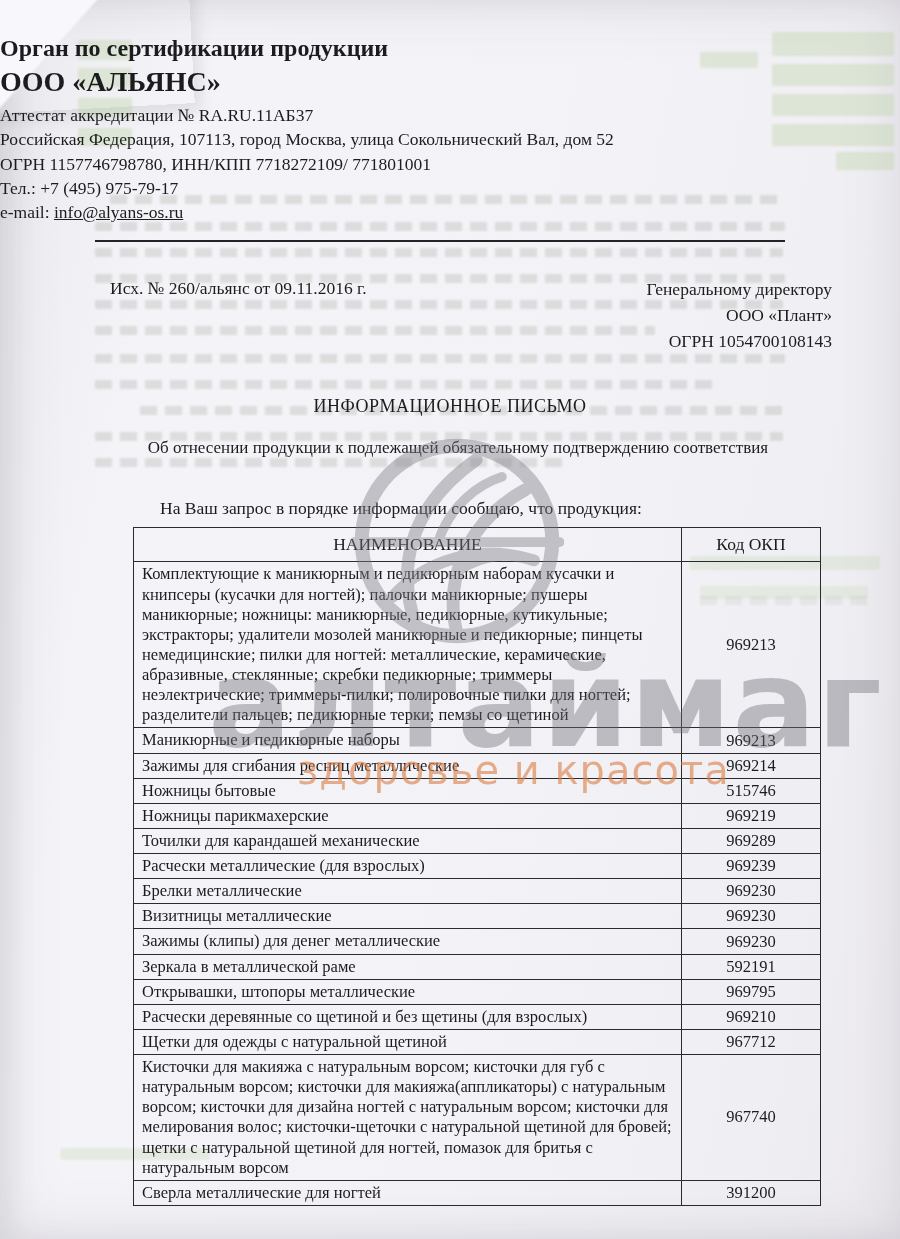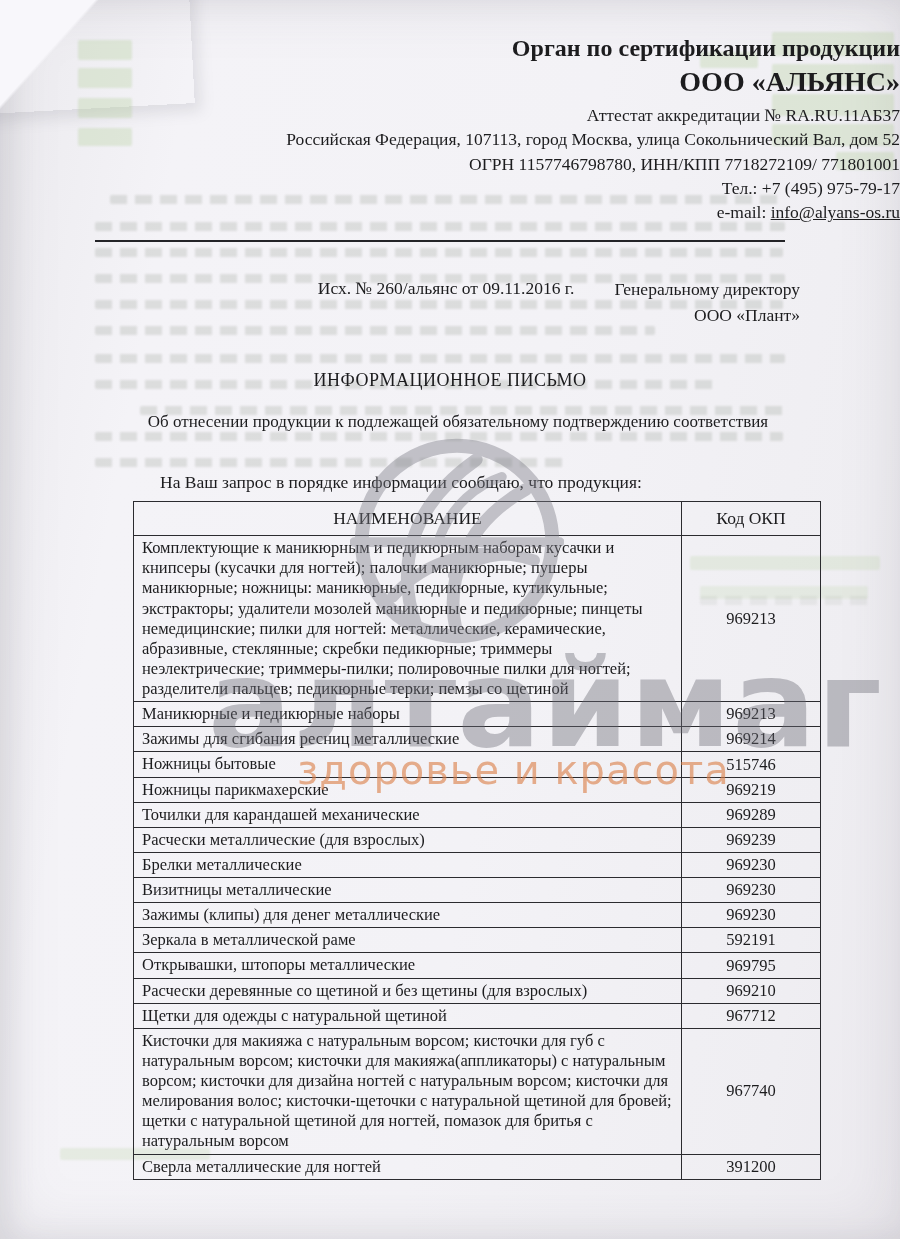--- a/index.html
+++ b/index.html
@@ -25,27 +25,27 @@
   }
   
   .bleed{position:absolute;pointer-events:none;filter:blur(1.3px);}
   .bleed-line{
     height:9px;border-radius:2px;
     background:repeating-linear-gradient(90deg, rgba(128,138,122,.20) 0 17px, rgba(128,138,122,0) 17px 25px);
   }
   .bleed-green{background:rgba(176,204,150,.30);border-radius:2px;}
   
   .content{position:relative;z-index:2;}
-  .header{padding-top:36px;text-align:right;line-height:1.0;padding-left:48px;}
+  .header{padding-top:36px;text-align:left;line-height:1.0;}
   .h-org-type{font-size:24px;font-weight:bold;margin:0 0 8px 0;}
   .h-org-name{font-size:28px;font-weight:bold;margin:0 0 9px 0;}
   .h-line{font-size:17.5px;margin:0 0 3px 0;line-height:1.22;}
   .h-email-val{text-decoration:underline;}
   .divider{height:2px;background:#242428;width:690px;margin:16px 0 0 95px;}
-  .ref-row{display:flex;justify-content:flex-end;margin:34px 100px 0 110px;gap:40px;}
+  .ref-row{display:flex;justify-content:space-between;margin:34px 68px 0 110px;gap:40px;}
   .ref-num{font-size:17.5px;padding-top:2px;}
   .recipient{text-align:right;font-size:17.5px;line-height:1.5;}
   .letter-title{text-align:center;font-size:18px;letter-spacing:.5px;margin-top:42px;}
   .letter-subject{text-align:center;font-size:17px;margin-top:21px;padding-left:16px;}
   .letter-intro{font-size:17.5px;margin:40px 0 8px 160px;}
   table.okp{
     border-collapse:collapse;margin-left:133px;width:687px;
     font-size:16.5px;table-layout:fixed;
   }
   table.okp col.c-name{width:548px;}
@@ -119,20 +119,21 @@
       <div class="h-line"><span>e-mail: </span><span class="h-email-val">info@alyans-os.ru</span></div>
     </div>
 
     <div class="divider"></div>
 
     <div class="ref-row">
       <div class="ref-num">Исх. № 260/альянс от 09.11.2016 г.</div>
       <div class="recipient">
         <div>Генеральному директору</div>
         <div>ООО «Плант»</div>
+        <div>ОГРН 1054700108143</div>
       </div>
     </div>
 
     <div class="letter-title">ИНФОРМАЦИОННОЕ ПИСЬМО</div>
     <div class="letter-subject">Об отнесении продукции к подлежащей обязательному подтверждению соответствия</div>
     <div class="letter-intro">На Ваш запрос в порядке информации сообщаю, что продукция:</div>
 
     <table class="okp">
       <colgroup>
           <col class="c-name">

